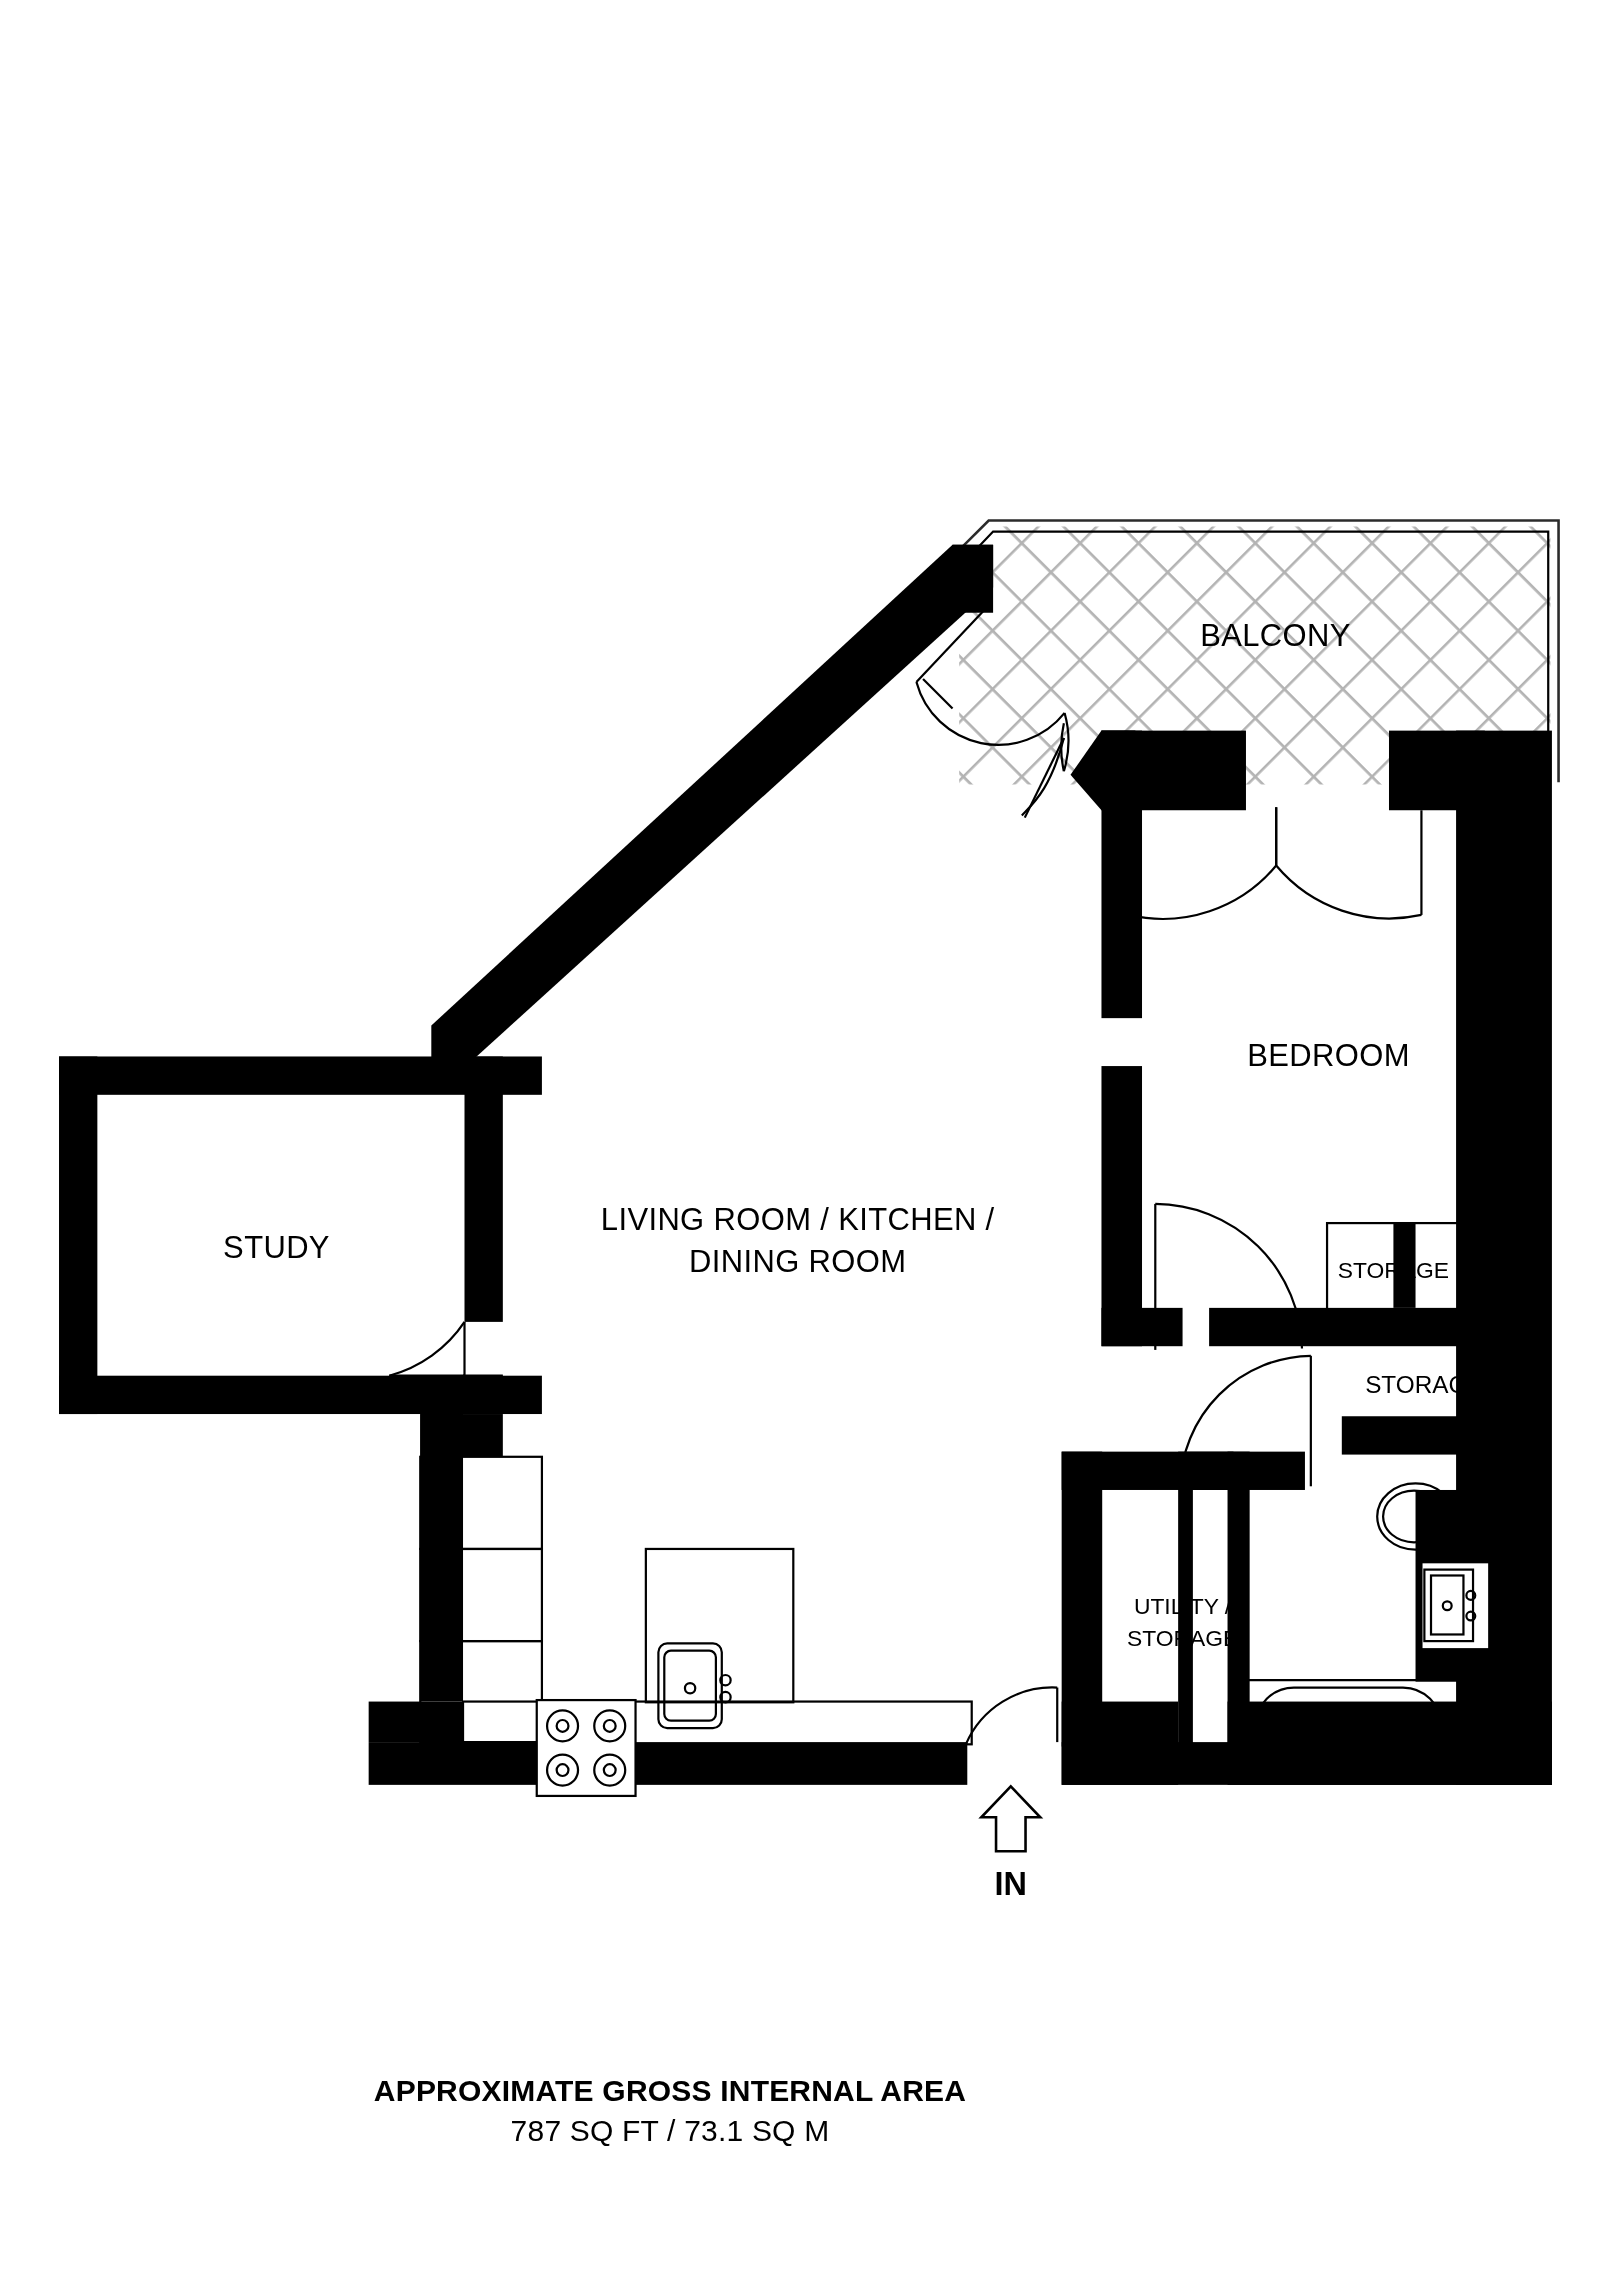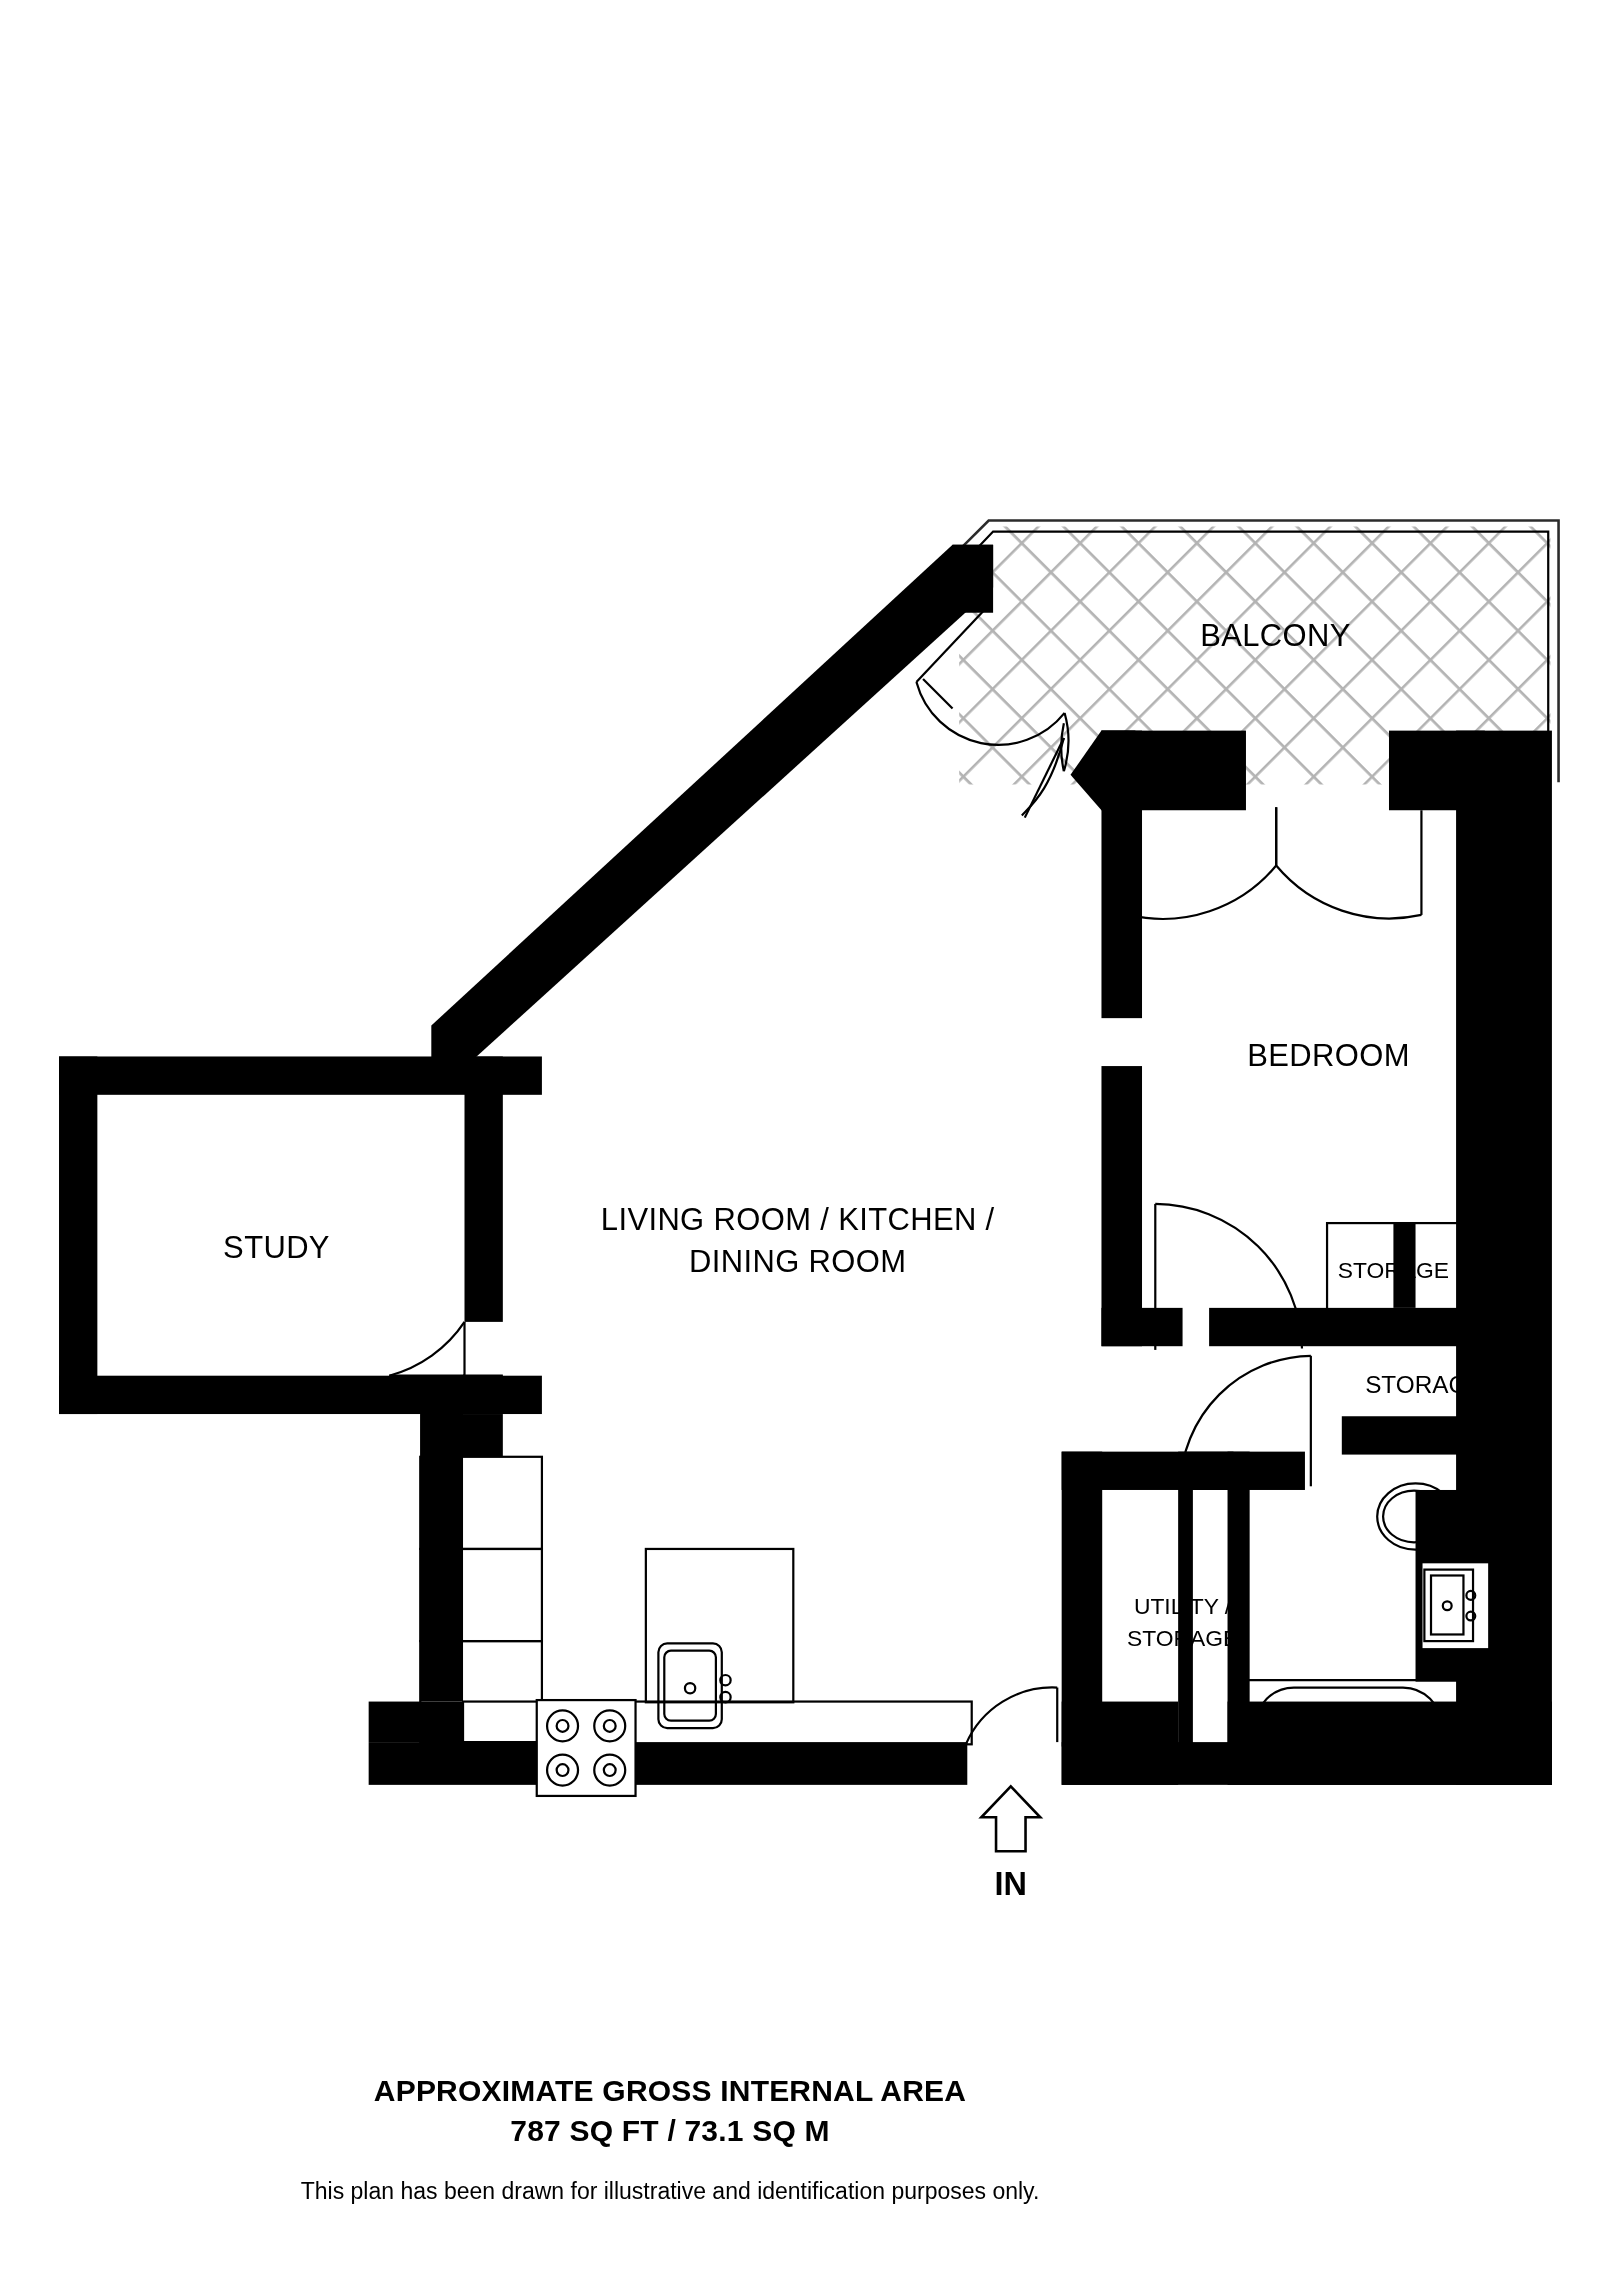--- a/index.html
+++ b/index.html
@@ -72,21 +72,21 @@
   .footer-line1 {
     font-family: "Liberation Sans", sans-serif;
     font-size: 30px;
     font-weight: bold;
     letter-spacing: 0.2px;
     line-height: 1.25;
   }
   .footer-line2 {
     font-family: "Liberation Sans", sans-serif;
     font-size: 30px;
-    font-weight: bold;
+    font-weight: normal;
     letter-spacing: 0.2px;
     line-height: 1.25;
     margin-top: 2.9px;
   }
   .footer-note {
     font-family: "Liberation Sans", sans-serif;
     font-size: 23px;
     font-weight: normal;
     margin-top: 28px;
   }
@@ -274,15 +274,14 @@
     <text class="roomlabel-sm" x="1604" y="2128">UTILITY /</text>
     <text class="roomlabel-sm" x="1604" y="2172">STORAGE</text>
   </g>
 
 </svg>
 </div>
 
 <div id="footer">
   <div class="footer-line1">APPROXIMATE GROSS INTERNAL AREA</div>
   <div class="footer-line2">787 SQ FT / 73.1 SQ M</div>
-  <div class="footer-note">This plan has been drawn for illustrative and identification purposes only.</div>
 </div>
 
 
 </body></html>

